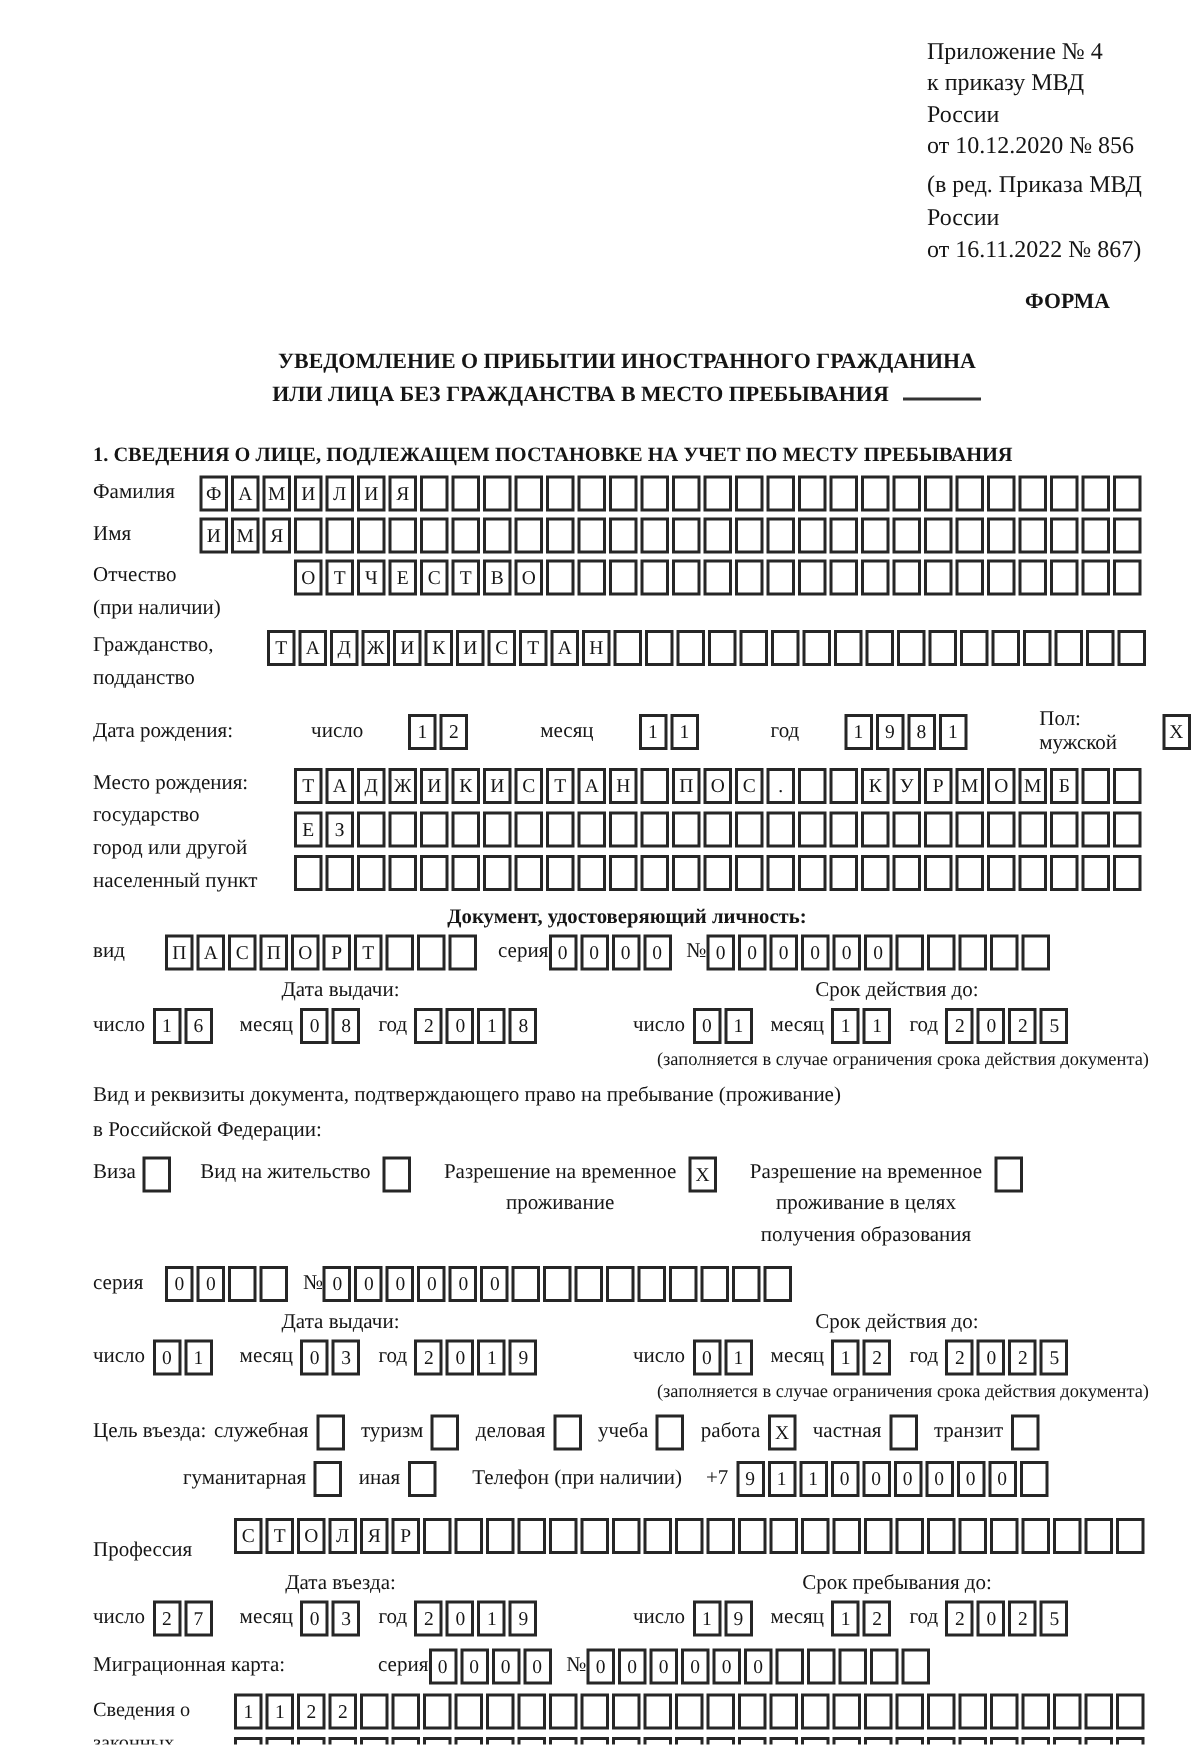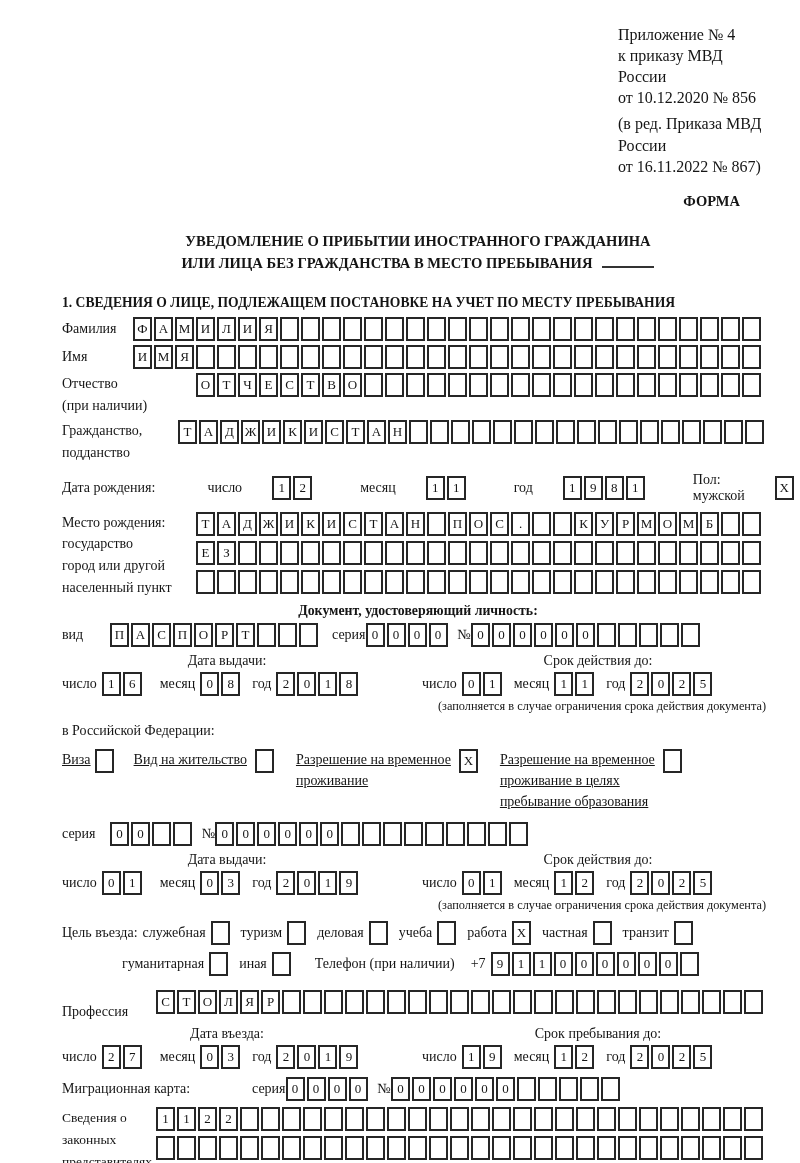--- a/index.html
+++ b/index.html
@@ -40,21 +40,21 @@
   .dcol-r { flex:1; }
   .dhead { text-align:center; margin-bottom:3px; }
   .dhead.l { width:330px; }
   .drow { display:flex; align-items:center; }
   .drow .t { margin:0 5px 0 0; }
   .drow .g { margin-right:12px; }
   .note { font-size:12.3px; text-align:right; padding-right:8px; margin-top:3px; }
 
   .permits { display:flex; align-items:flex-start; margin-top:6px; }
   .permits .opt { display:flex; align-items:flex-start; }
-  .permits .cap { text-align:left; line-height:1.5; margin-right:8px;text-decoration:underline; } .mr2 { margin-right:18px; } .mr3 { margin-right:30px; }
+  .permits .cap { text-align:center; line-height:1.5; margin-right:8px; } .mr2 { margin-right:18px; } .mr3 { margin-right:30px; }
   .ml { margin-left:8px; }
 
   .purpose { display:flex; align-items:center; margin-top:8px; flex-wrap:nowrap; }
   .purpose .t { margin-right:5px; } .purpose .cells { margin-right:11px; }
 
   .reps { display:flex; align-items:flex-start; margin-top:6px; }
   .reps .labels { width:94px; flex:none; font-size:13.5px; line-height:1.62; }
   .reps .grid .cells { margin-bottom:5px; }
 </style>
 </head>
@@ -436,20 +436,21 @@
             <span class="cell">0</span>
             <span class="cell">2</span>
             <span class="cell">5</span>
           </div>
       </div>
     </div>
   </div>
   <div class="note">(заполняется в случае ограничения срока действия документа)</div>
 
   <div style="margin-top:6px; line-height:1.6;">
+    <div>Вид и реквизиты документа, подтверждающего право на пребывание (проживание)</div>
     <div>в Российской Федерации:</div>
   </div>
 
   <div class="permits">
     <div class="opt">
       <span class="cap" style="margin-right:4px;">Виза</span>
       <div class="cells" style="margin-right:20px;">
           <span class="cell"></span>
         </div>
     </div>
@@ -465,21 +466,21 @@
         <span>проживание</span>
       </span>
       <div class="cells" style="margin-right:22px;">
           <span class="cell">X</span>
         </div>
     </div>
     <div class="opt">
       <span class="cap">
         <span>Разрешение на временное</span><br>
         <span>проживание в целях</span><br>
-        <span>пребывание образования</span>
+        <span>получения образования</span>
       </span>
       <div class="cells">
           <span class="cell"></span>
         </div>
     </div>
   </div>
 
   <div class="row" style="margin-top:10px;">
     <span class="drow t" style="width:48px;">серия</span>
     <div class="cells" style="margin-right:10px;">

